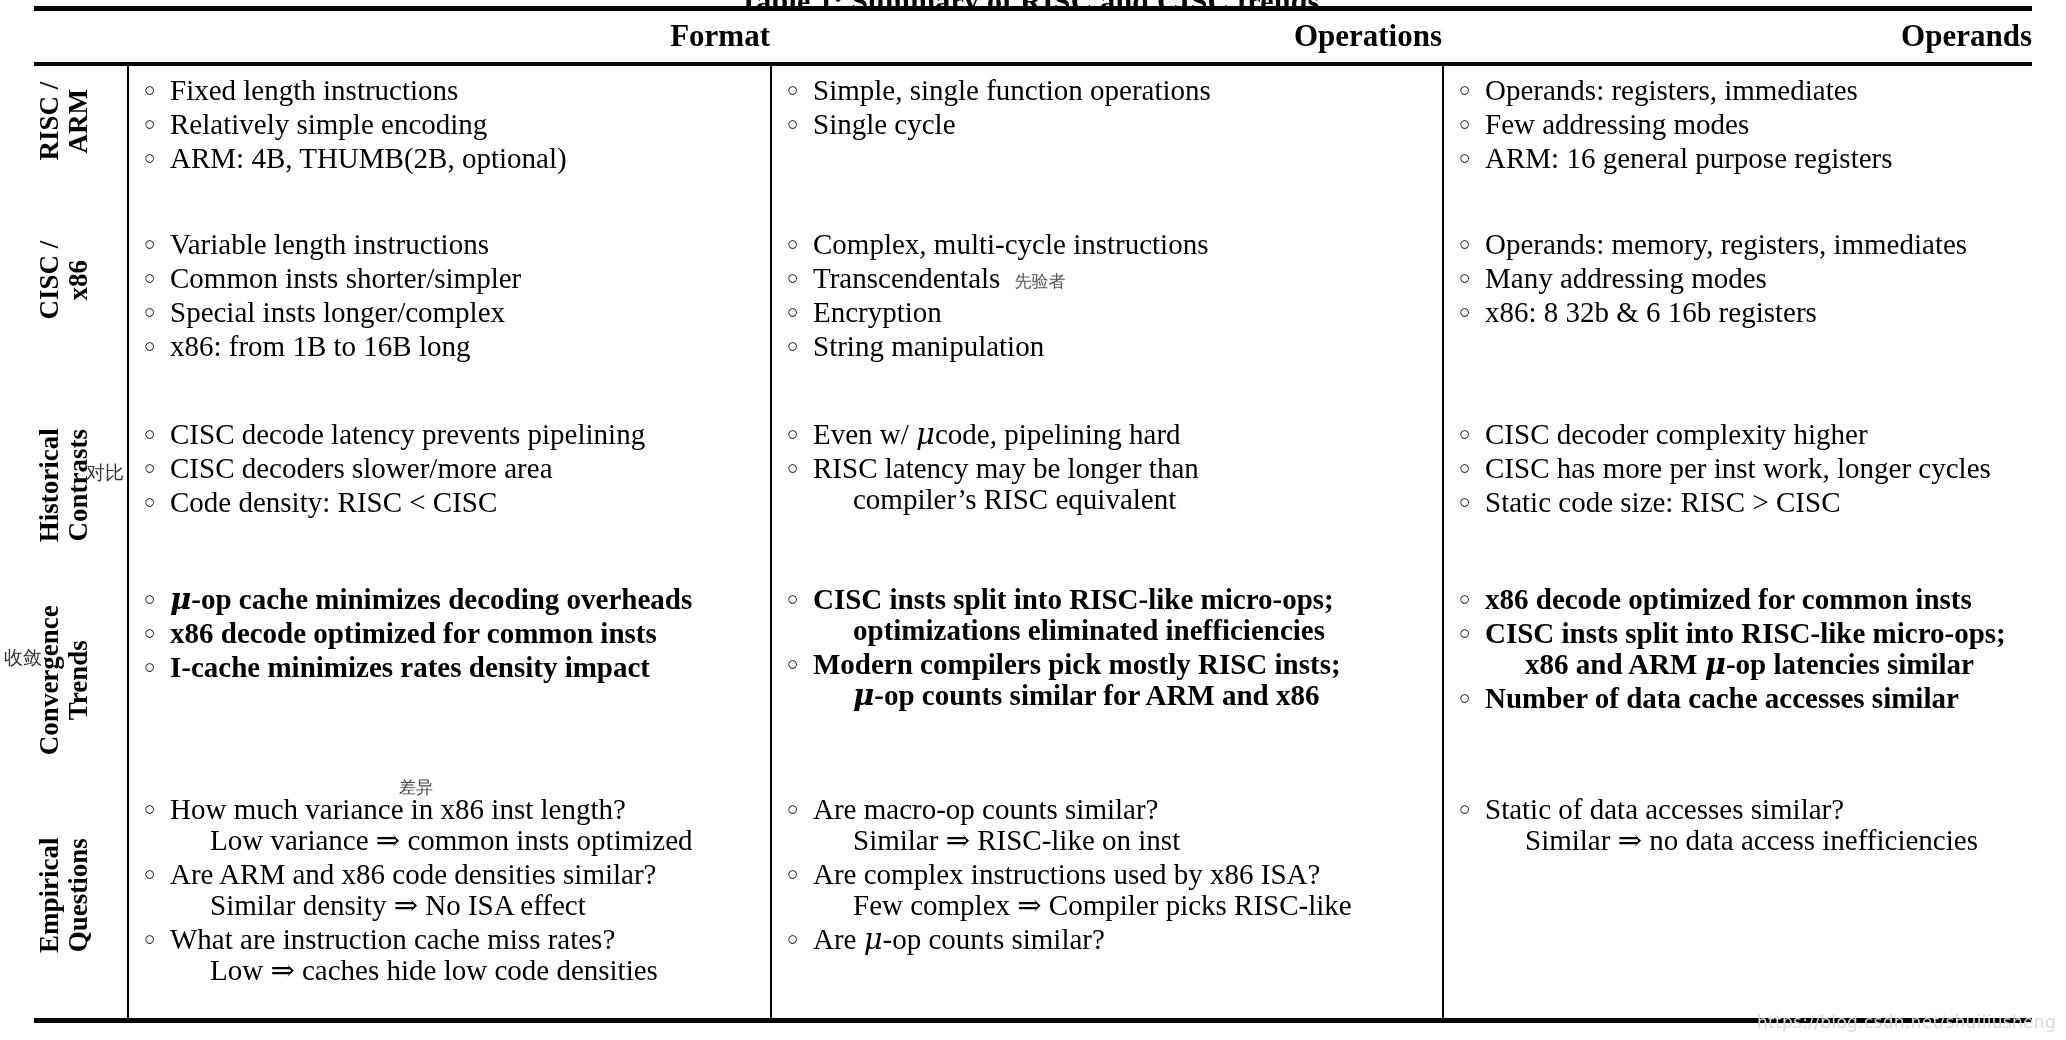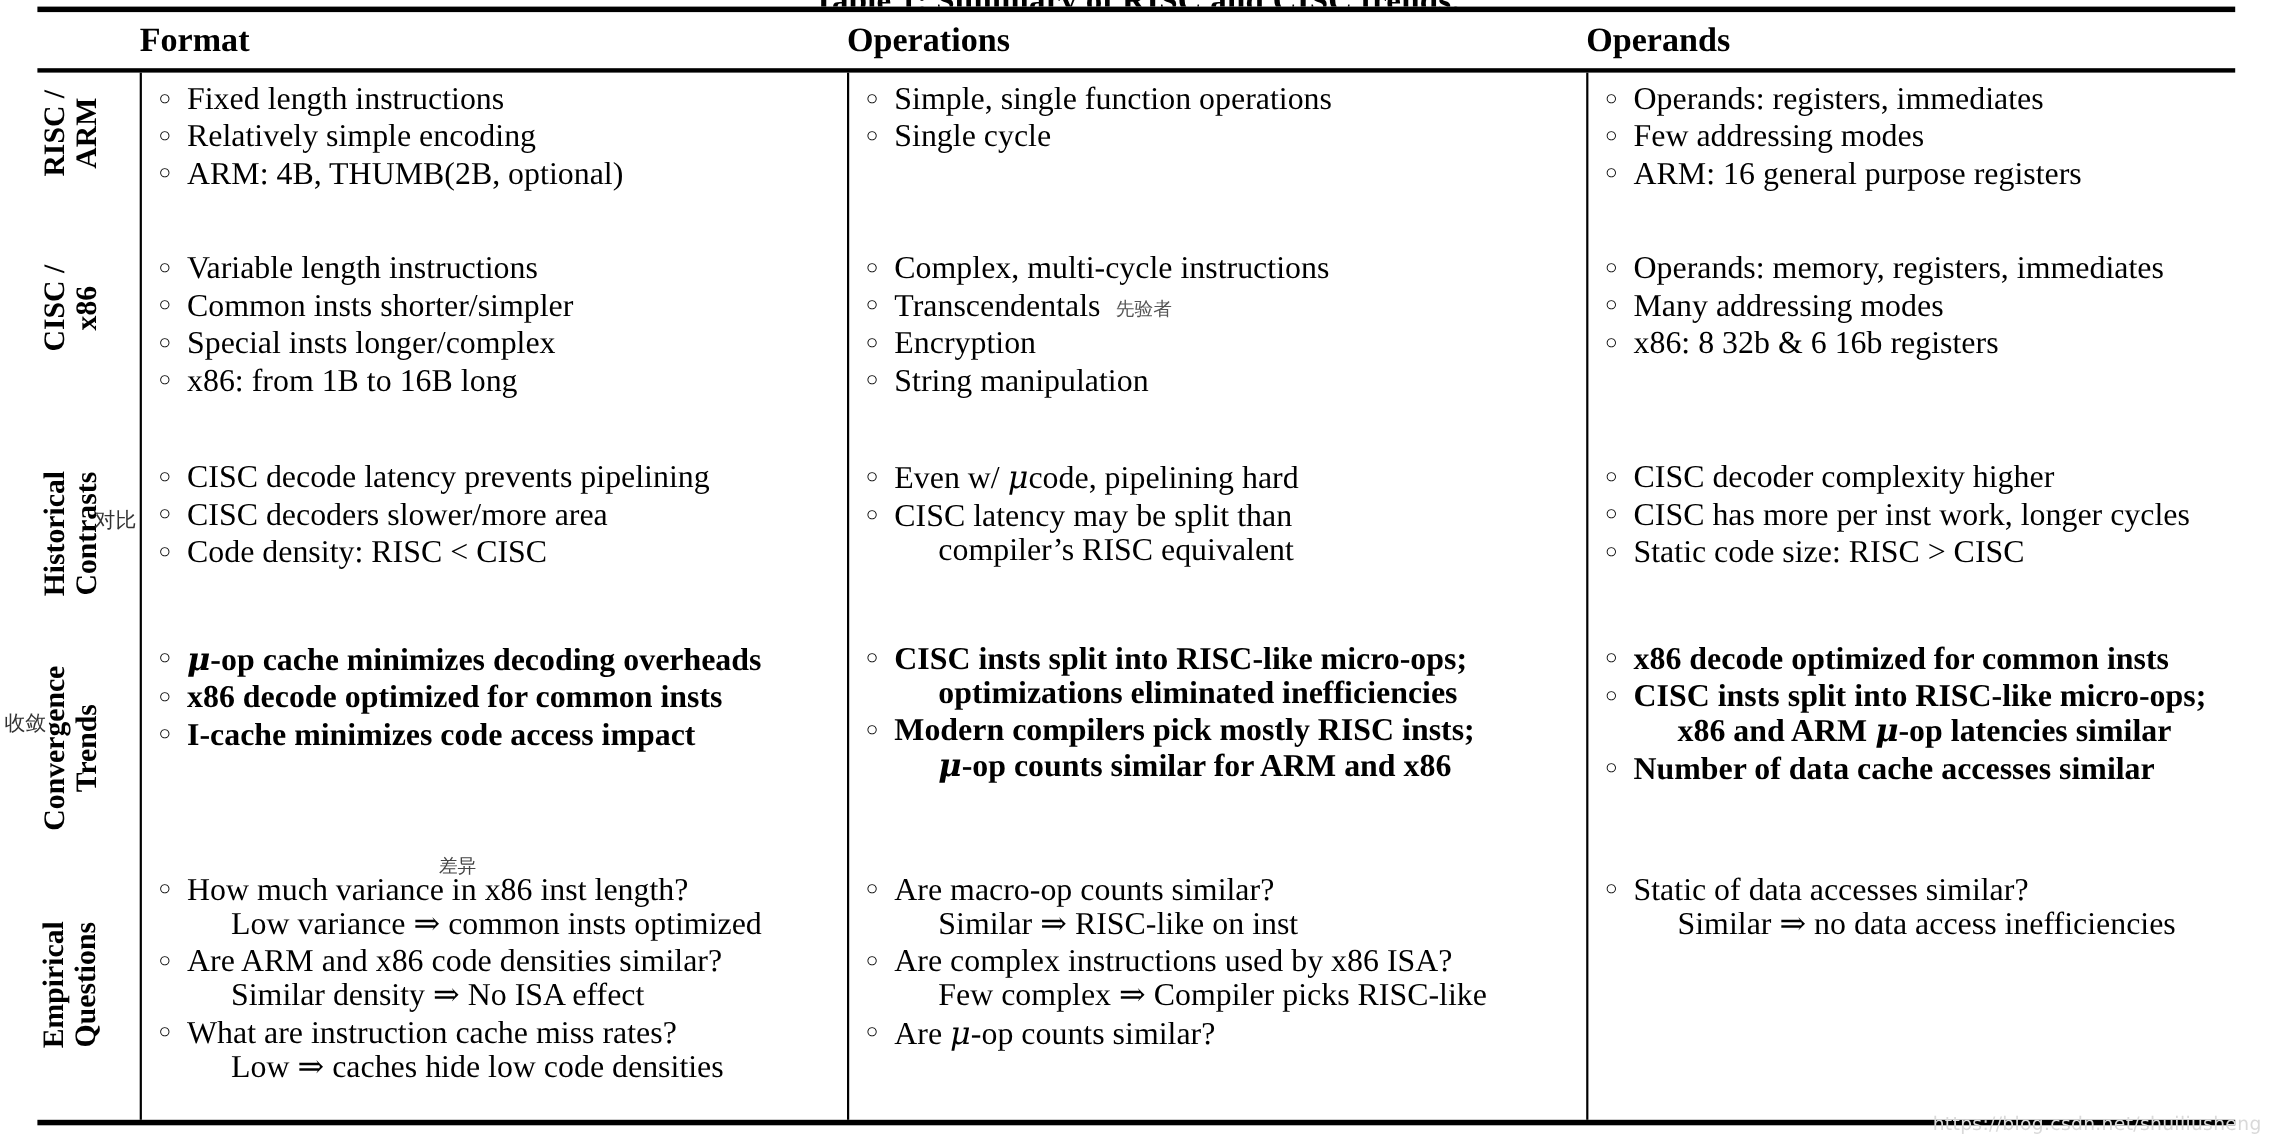--- a/index.html
+++ b/index.html
@@ -74,21 +74,21 @@
   .vrule.v0 { left: 127px; }
   .vrule.v1 { left: 770px; }
   .vrule.v2 { left: 1442px; }
 
   
   .hdr {
     position: absolute;
     top: 18px;
     font-size: 31px;
     font-weight: bold;
-    text-align: left;
+    text-align: right;
   }
   .hdr.c1 { left: 127px; width: 643px; }
   .hdr.c2 { left: 770px; width: 672px; }
   .hdr.c3 { left: 1442px; width: 590px; }
 
   
   .rowlabel {
     position: absolute;
     left: 0;
     width: 128px;
@@ -262,36 +262,36 @@
   <div class="cell c1" style="top:420px;">
       <ul class="items">
         <li><span class="bullet">○</span><span>CISC decode latency prevents pipelining</span></li>
         <li><span class="bullet">○</span><span>CISC decoders slower/more area</span></li>
         <li><span class="bullet">○</span><span>Code density: RISC &lt; CISC</span></li>
       </ul>
     </div>
   <div class="cell c2" style="top:420px;">
       <ul class="items">
         <li><span class="bullet">○</span><span>Even w/ <span class="mu">μ</span>code, pipelining hard</span></li>
-        <li><span class="bullet">○</span><span>CISC latency may be split than</span><span class="cont">compiler’s RISC equivalent</span></li>
+        <li><span class="bullet">○</span><span>RISC latency may be longer than</span><span class="cont">compiler’s RISC equivalent</span></li>
       </ul>
     </div>
   <div class="cell c3" style="top:420px;">
       <ul class="items">
         <li><span class="bullet">○</span><span>CISC decoder complexity higher</span></li>
         <li><span class="bullet">○</span><span>CISC has more per inst work, longer cycles</span></li>
         <li><span class="bullet">○</span><span>Static code size: RISC &gt; CISC</span></li>
       </ul>
     </div>
 
   <div class="cell c1 bold" style="top:585px;">
       <ul class="items">
         <li><span class="bullet">○</span><span><span class="mu">μ</span>-op cache minimizes decoding overheads</span></li>
         <li><span class="bullet">○</span><span>x86 decode optimized for common insts</span></li>
-        <li><span class="bullet">○</span><span>I-cache minimizes code access impact</span></li>
+        <li><span class="bullet">○</span><span>I-cache minimizes rates density impact</span></li>
       </ul>
     </div>
   <div class="cell c2 bold" style="top:585px;">
       <ul class="items">
         <li><span class="bullet">○</span><span>CISC insts split into RISC-like micro-ops;</span><span class="cont">optimizations eliminated inefficiencies</span></li>
         <li><span class="bullet">○</span><span>Modern compilers pick mostly RISC insts;</span><span class="cont"><span class="mu">μ</span>-op counts similar for ARM and x86</span></li>
       </ul>
     </div>
   <div class="cell c3 bold" style="top:585px;">
       <ul class="items">

